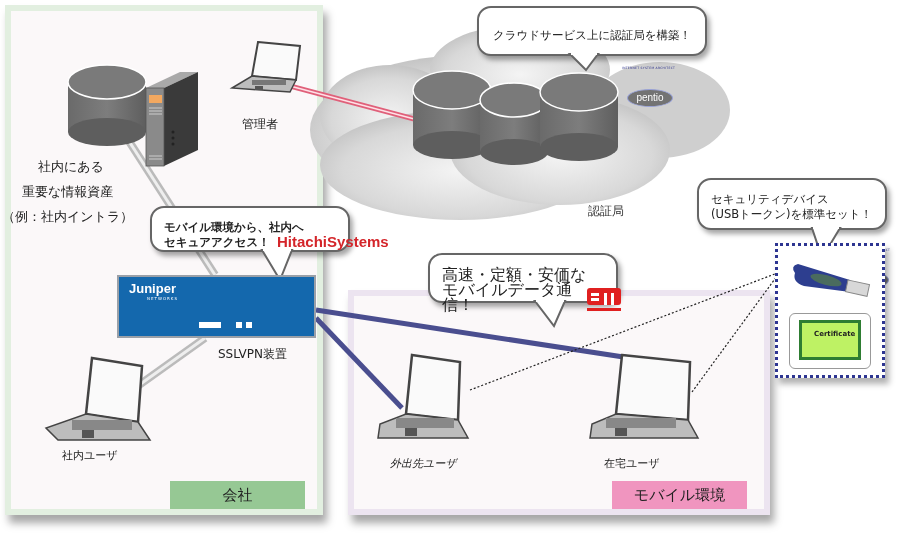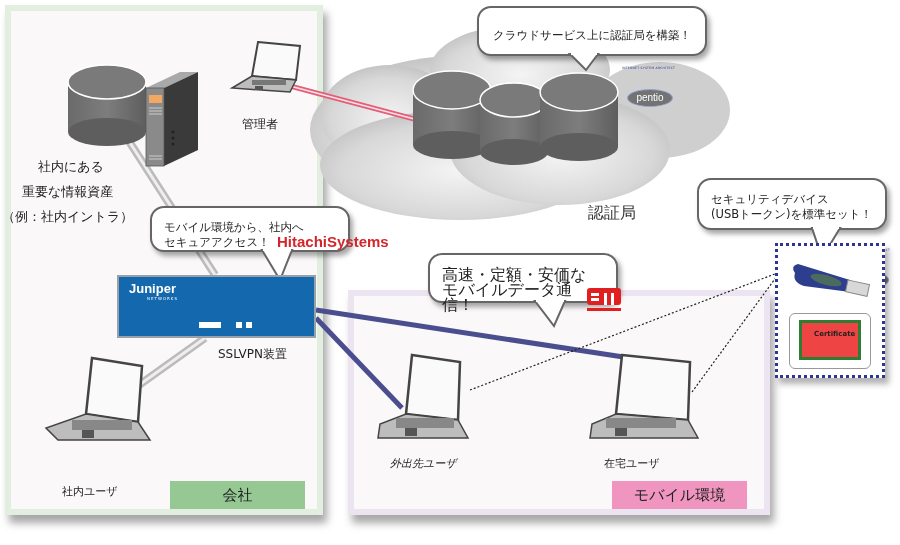--- a/index.html
+++ b/index.html
@@ -22,21 +22,21 @@
   .juniper .sub { position:absolute; left:28px; top:19px; color:#fff; font-size:4px; letter-spacing:1px; }
   .juniper .led1 { position:absolute; left:80px; top:45px; width:22px; height:6px; background:#fff; }
   .juniper .led2 { position:absolute; left:117px; top:45px; width:6px; height:6px; background:#fff; }
   .juniper .led3 { position:absolute; left:127px; top:45px; width:6px; height:6px; background:#fff; }
   .hitachi { left:277px; top:233px; color:#d4252a; font-weight:bold; font-size:15px; font-family:"Liberation Sans", sans-serif; }
   .pentio { position:absolute; width:44px; height:16px; border-radius:50%; background:#737373; color:#fff; font-size:10px; text-align:center; line-height:16px; font-family:Liberation Sans, sans-serif; border:1.5px solid #9aa3d8;margin-top:44px; }
   .pentio-sub { position:absolute; font-size:3px; color:#2a2f8a; letter-spacing:0.3px; }
   .emobile { left:586px; top:286px; width:36px; height:28px; }
   .usb-box { left:775px; top:243px; width:110px; height:135px; border:3px dotted #2d3591; background:#fff; box-sizing:border-box; box-shadow:4px 6px 6px rgba(0,0,0,0.3); }
   .cert-card { left:789px; top:313px; width:80px; height:54px; border:1.5px solid #999; border-radius:6px; background:#fff; }
-  .cert { left:799px; top:320px; width:62px; height:40px; border:3px solid #2e7d32; background:#ef4444; box-sizing:border-box; }
+  .cert { left:799px; top:320px; width:62px; height:40px; border:3px solid #2e7d32; background:#bef264; box-sizing:border-box; }
   .cert .lbl { position:absolute; left:12px; top:7px; font-size:7px; font-weight:bold; color:#222; }
 </style>
 </head>
 <body>
 
 <div class="abs zone-company"></div>
 <div class="abs zone-mobile"></div>
 <div class="zone-label company">会社</div>
 <div class="zone-label mobile">モバイル環境</div>
 
@@ -142,30 +142,30 @@
     <polygon points="616,414 688,420 698,438 590,438 592,424" fill="#bdbdbd" stroke="#444" stroke-width="1.5"></polygon>
     <rect x="606" y="418" width="70" height="10" fill="#888"></rect>
     <rect x="615" y="428" width="12" height="8" fill="#555"></rect>
   </g>
 </svg>
 
 <div class="txt" style="left:38px;top:158px;font-size:13px;">社内にある</div>
 <div class="txt" style="left:22px;top:183px;font-size:13px;">重要な情報資産</div>
 <div class="txt" style="left:2px;top:208px;font-size:13px;">（例：社内イントラ）</div>
 <div class="txt" style="left:242px;top:116px;">管理者</div>
-<div class="txt" style="left:588px;top:203px;font-size:16px;color:#333;">認証局</div>
+<div class="txt" style="left:588px;top:203px;font-size:12px;color:#333;">認証局</div>
 <div class="txt" style="left:218px;top:346px;">SSLVPN装置</div>
-<div class="txt" style="left:62px;top:484px;font-size:11px;">社内ユーザ</div>
+<div class="txt" style="left:62px;top:448px;font-size:11px;">社内ユーザ</div>
 <div class="txt" style="left:390px;top:456px;font-size:11px;font-style:italic;">外出先ユーザ</div>
 <div class="txt" style="left:604px;top:456px;font-size:11px;">在宅ユーザ</div>
 
 <div class="bubble" style="left:477px;top:6px;width:230px;height:50px;text-align:center;line-height:30px;">
   <span>クラウドサービス上に認証局を構築！</span>
 </div>
-<div class="bubble" style="left:150px;top:206px;width:200px;height:46px;">
+<div class="bubble" style="left:150px;top:206px;width:200px;height:46px;font-weight:bold;">
   <div>モバイル環境から、社内へ</div>
   <div>セキュアアクセス！</div>
 </div>
 <div class="bubble" style="left:428px;top:253px;width:190px;height:50px;font-size:16px;">
   <div>高速・定額・安価な</div>
   <div>モバイルデータ通信！</div>
 </div>
 <div class="bubble" style="left:697px;top:178px;width:190px;height:52px;">
   <div>セキュリティデバイス</div>
   <div>(USBトークン)を標準セット！</div>

